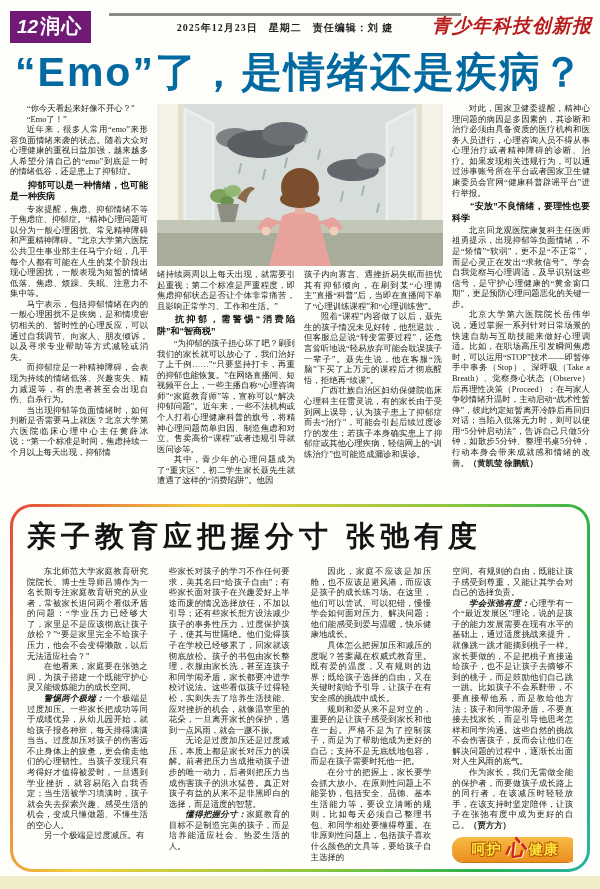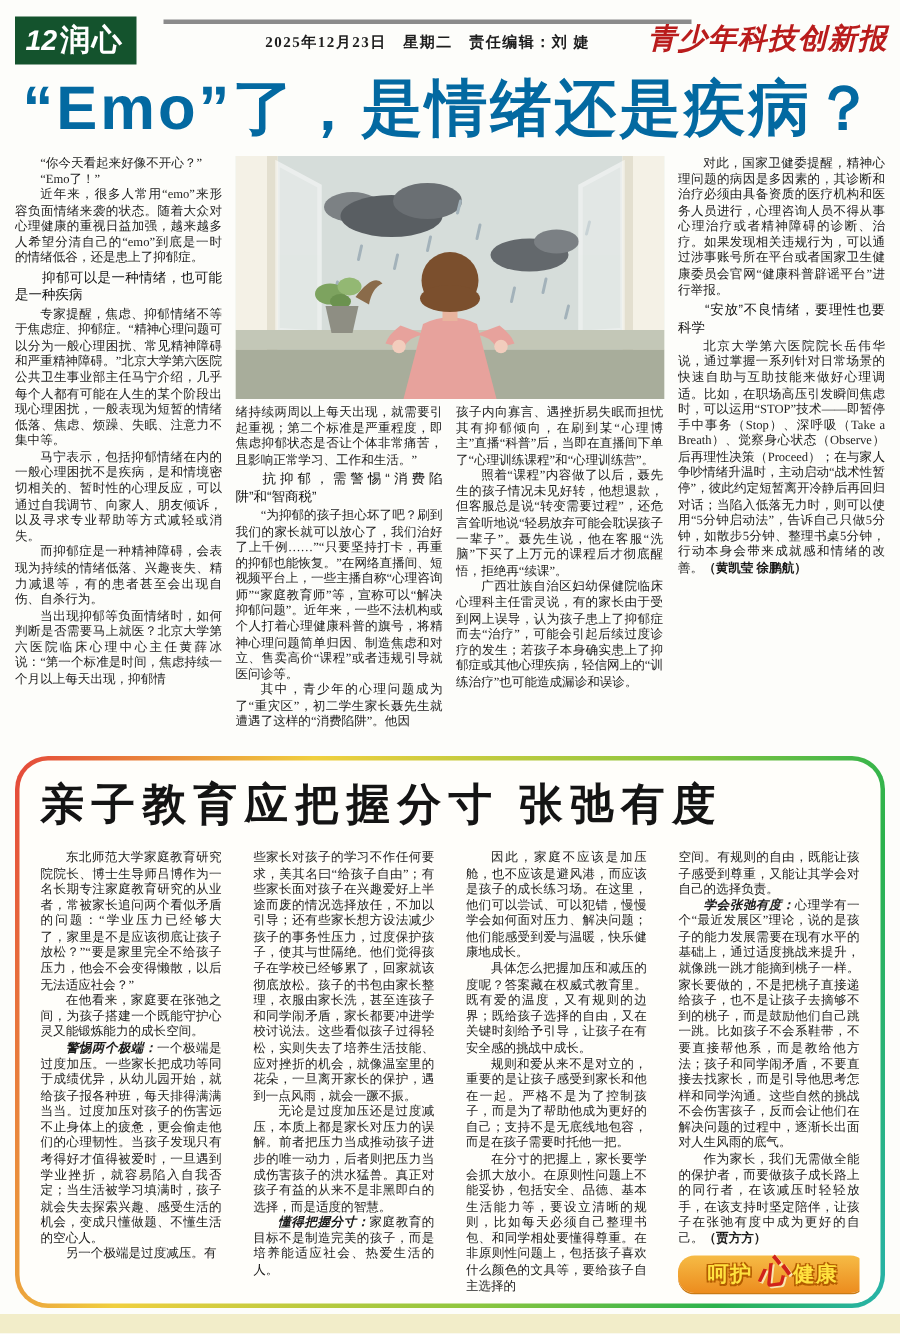--- a/index.html
+++ b/index.html
@@ -5,21 +5,21 @@
   * { box-sizing: border-box; }
   html,body { margin:0; padding:0; }
   body {
     width:600px; height:889px; overflow:hidden; position:relative;
     background:#fdfdfa;
     font-family:"Liberation Serif","DejaVu Serif",serif;
   }
   
   .header { position:relative; height:46px; }
   .page-box {
-    position:absolute; left:10px; top:11px; background:#14532d; color:#fff;
+    position:absolute; left:10px; top:11px; background:#701a75; color:#fff;
     padding:2px 9px 3px 7px; display:flex; align-items:baseline; gap:2px;
   }
   .page-num { font-style:italic; font-weight:bold; font-size:19px; font-family:"Liberation Sans",sans-serif; }
   .page-sec { font-weight:bold; font-size:20px; letter-spacing:1px; font-family:"Liberation Sans",sans-serif; }
   .header-rule { position:absolute; left:109px; top:13px; width:352px; height:3px; background:#8b8b8b; }
   .date-line {
     position:absolute; left:120px; right:150px; top:21px; text-align:center;
     font-size:10px; font-weight:bold; color:#1d1d1d; letter-spacing:1px; white-space:nowrap;
   }
   .masthead {
@@ -31,21 +31,21 @@
     height:54px; line-height:52px; text-align:center; color:#0369a1;
     font-size:41px; font-weight:800; letter-spacing:2px;
     font-family:"Liberation Sans","DejaVu Sans",sans-serif;
   }
   
   .body-text { font-size:8.4px; line-height:1.26; text-align:justify; color:#1c1c1c; }
   .body-text p { margin:0; }
   .body-text .para { text-indent:2em; }
   .body-text .para.cont { text-indent:0; }
   .body-text .subhead {
-    font-weight:normal; font-family:"Liberation Sans",sans-serif; font-size:9px;
+    font-weight:bold; font-family:"Liberation Sans",sans-serif; font-size:9px;
     text-indent:2em; margin:2px 0; color:#111;
   }
   b.lead { font-weight:bold; font-style:italic; }
   b.tail { font-weight:bold; }
   
   .top-article { display:flex; gap:9px; padding:4px 10px 0; height:398px; overflow:hidden; }
   .tcol { width:138px; flex:0 0 138px; overflow:hidden; }
   .mid { width:286px; flex:0 0 286px; }
   .illus { width:286px; height:162px; display:block; margin-bottom:4px; }
   .mid-cols { display:flex; gap:9px; height:228px; overflow:hidden; }
@@ -186,20 +186,21 @@
             <p class="para cont">孩子内向寡言、遇挫折易失眠而担忧其有抑郁倾向，在刷到某“心理博主”直播“科普”后，当即在直播间下单了“心理训练课程”和“心理训练营”。</p>
             <p class="para">照着“课程”内容做了以后，聂先生的孩子情况未见好转，他想退款，但客服总是说“转变需要过程”，还危言耸听地说“轻易放弃可能会耽误孩子一辈子”。聂先生说，他在客服“洗脑”下买了上万元的课程后才彻底醒悟，拒绝再“续课”。</p>
             <p class="para">广西壮族自治区妇幼保健院临床心理科主任雷灵说，有的家长由于受到网上误导，认为孩子患上了抑郁症而去“治疗”，可能会引起后续过度诊疗的发生；若孩子本身确实患上了抑郁症或其他心理疾病，轻信网上的“训练治疗”也可能造成漏诊和误诊。</p>
           </div>
       </div>
     </div>
 
     <div class="tcol body-text">
         <p class="para">对此，国家卫健委提醒，精神心理问题的病因是多因素的，其诊断和治疗必须由具备资质的医疗机构和医务人员进行，心理咨询人员不得从事心理治疗或者精神障碍的诊断、治疗。如果发现相关违规行为，可以通过涉事账号所在平台或者国家卫生健康委员会官网“健康科普辟谣平台”进行举报。</p>
         <p class="subhead">“安放”不良情绪，要理性也要科学</p>
+        <p class="para">北京回龙观医院康复科主任医师祖勇提示，出现抑郁等负面情绪，不是“矫情”“软弱”，更不是“不正常”，而是心灵正在发出“求救信号”。学会自我觉察与心理调适，及早识别这些信号，是守护心理健康的“黄金窗口期”，更是预防心理问题恶化的关键一步。</p>
         <p class="para">北京大学第六医院院长岳伟华说，通过掌握一系列针对日常场景的快速自助与互助技能来做好心理调适。比如，在职场高压引发瞬间焦虑时，可以运用“STOP”技术——即暂停手中事务（Stop）、深呼吸（Take a Breath）、觉察身心状态（Observe）后再理性决策（Proceed）；在与家人争吵情绪升温时，主动启动“战术性暂停”，彼此约定短暂离开冷静后再回归对话；当陷入低落无力时，则可以使用“5分钟启动法”，告诉自己只做5分钟，如散步5分钟、整理书桌5分钟，行动本身会带来成就感和情绪的改善。<b class="tail">（黄凯莹 徐鹏航）</b></p>
       </div>
   </div>
 
   <div class="bottom-box">
     <div class="bottom-inner">
       <div class="bottom-headline">亲子教育应把握分寸 张弛有度</div>
       <div class="bottom-cols">
         <div class="bcol body-text">
             <p class="para">东北师范大学家庭教育研究院院长、博士生导师吕博作为一名长期专注家庭教育研究的从业者，常被家长追问两个看似矛盾的问题：“学业压力已经够大了，家里是不是应该彻底让孩子放松？”“要是家里完全不给孩子压力，他会不会变得懒散，以后无法适应社会？”</p>

